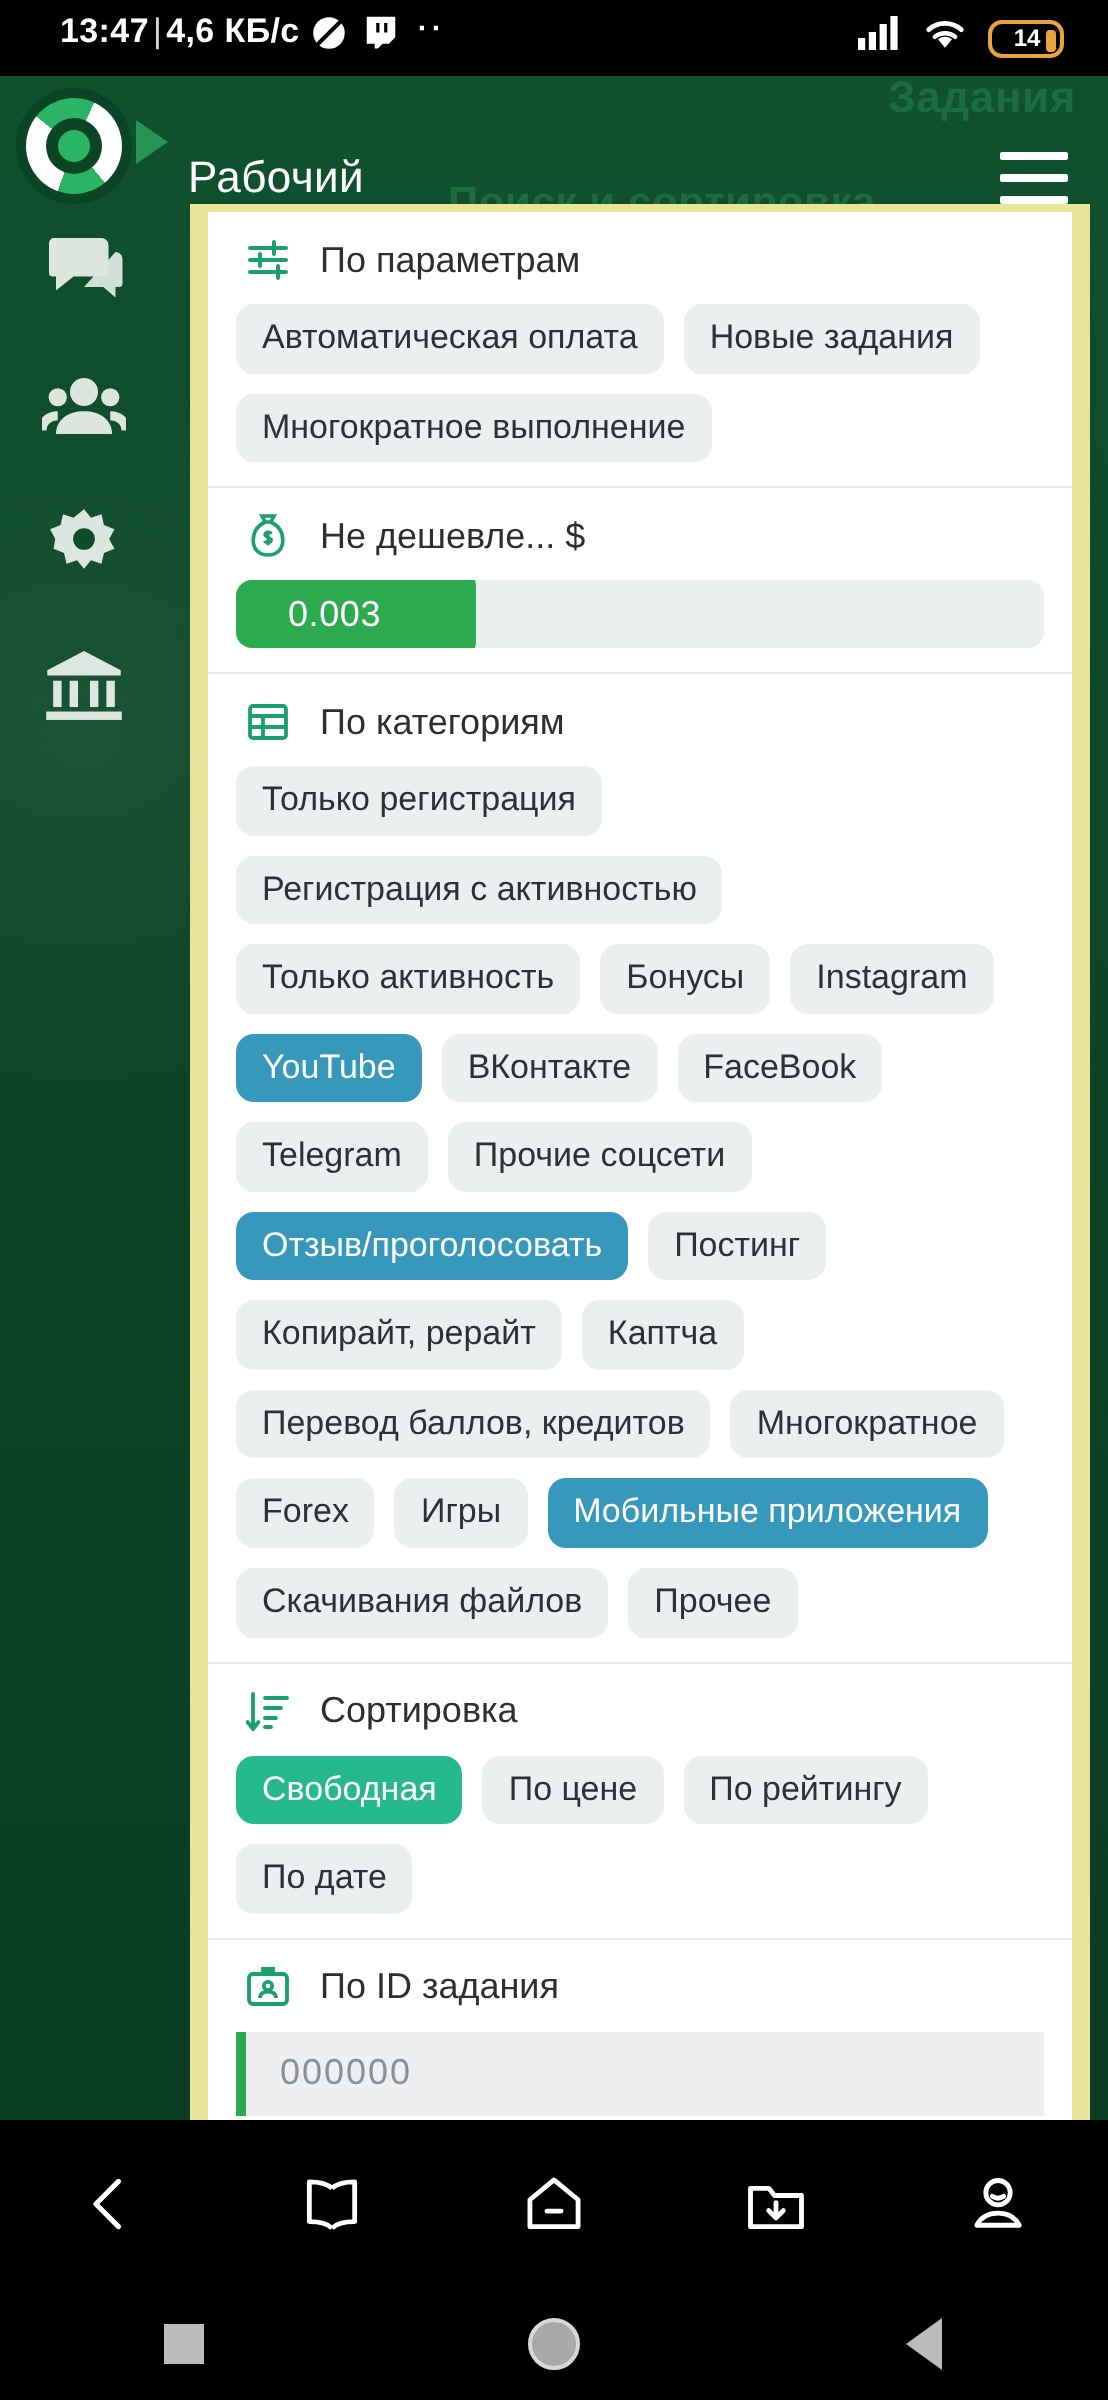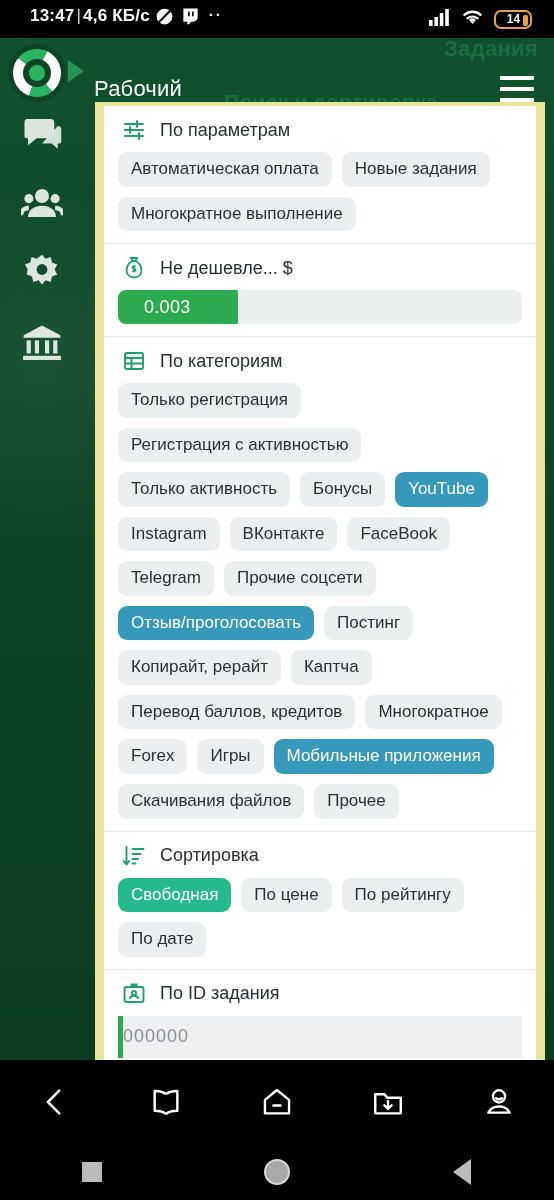--- a/index.html
+++ b/index.html
@@ -141,21 +141,21 @@
     display: flex; align-items: center; padding-left: 26px;
     font-size: 18px; letter-spacing: .3px;
   }
 
   
   .id-row {
     display: flex; align-items: center;
     background: #eeeff0; height: 42px; overflow: hidden;
   }
   .id-bar { width: 5px; height: 42px; background: #2cab4e; flex: none; }
-  .id-val { color: #8b9095; font-size: 18px; letter-spacing: 1px; }
+  .id-val { padding-left: 17px; color: #8b9095; font-size: 18px; letter-spacing: 1px; }
 
   
   .brnav {
     position: absolute; left: 0; top: 1060px; width: 554px; height: 84px;
     background: #000; display: flex; align-items: center;
   }
   .brnav .bi {
     flex: 1; display: flex; align-items: center; justify-content: center;
   }
   .brnav svg { width: 34px; height: 34px; }
@@ -319,22 +319,22 @@
                 <path d="M3 9h18M3 14.5h18M9.5 9v11"></path>
               </svg>
             </span>
             <span class="sec-title">По категориям</span>
           </div>
           <div class="chips">
             <div class="chip">Только регистрация</div>
             <div class="chip">Регистрация с активностью</div>
             <div class="chip">Только активность</div>
             <div class="chip">Бонусы</div>
+            <div class="chip">Instagram</div>
             <div class="chip sel-blue">YouTube</div>
-            <div class="chip">Instagram</div>
             <div class="chip">ВКонтакте</div>
             <div class="chip">FaceBook</div>
             <div class="chip">Telegram</div>
             <div class="chip">Прочие соцсети</div>
             <div class="chip sel-blue">Отзыв/проголосовать</div>
             <div class="chip">Постинг</div>
             <div class="chip">Копирайт, рерайт</div>
             <div class="chip">Каптча</div>
             <div class="chip">Перевод баллов, кредитов</div>
             <div class="chip">Многократное</div>

